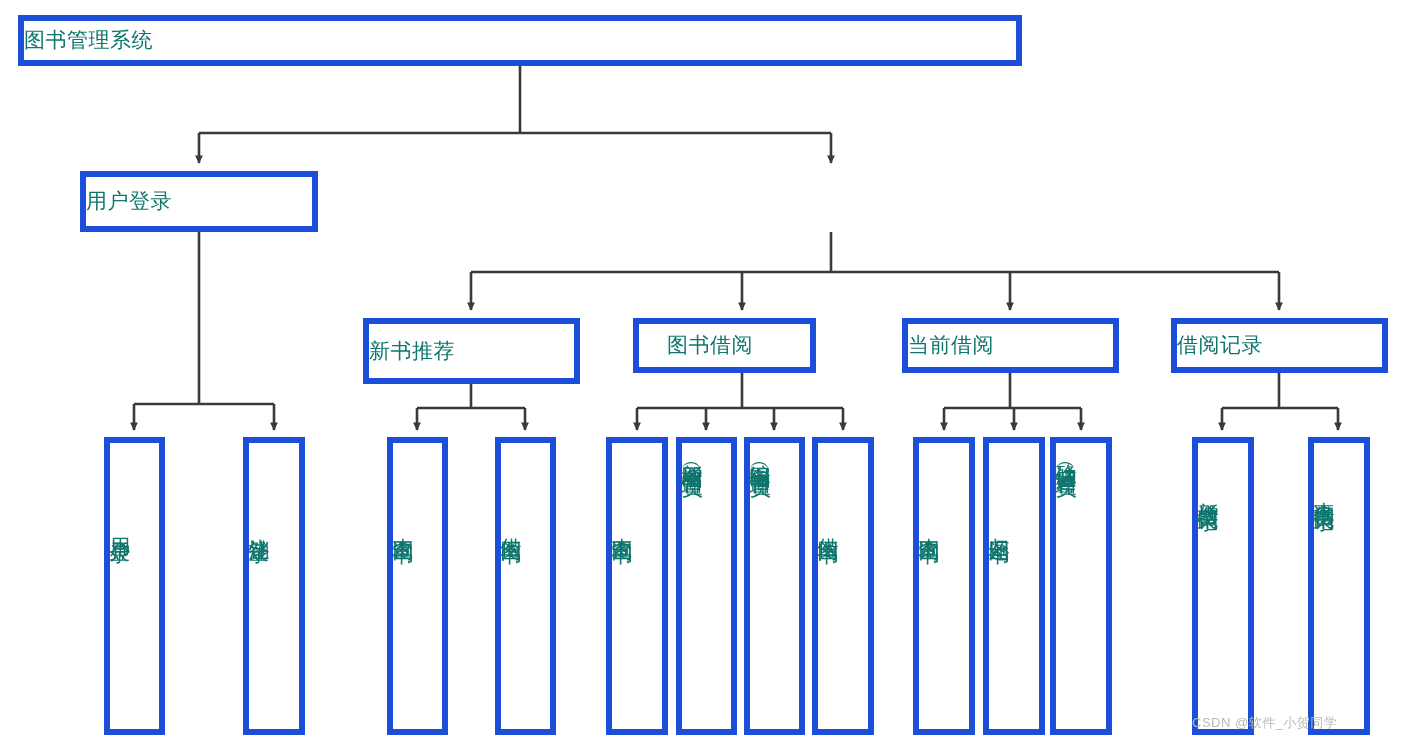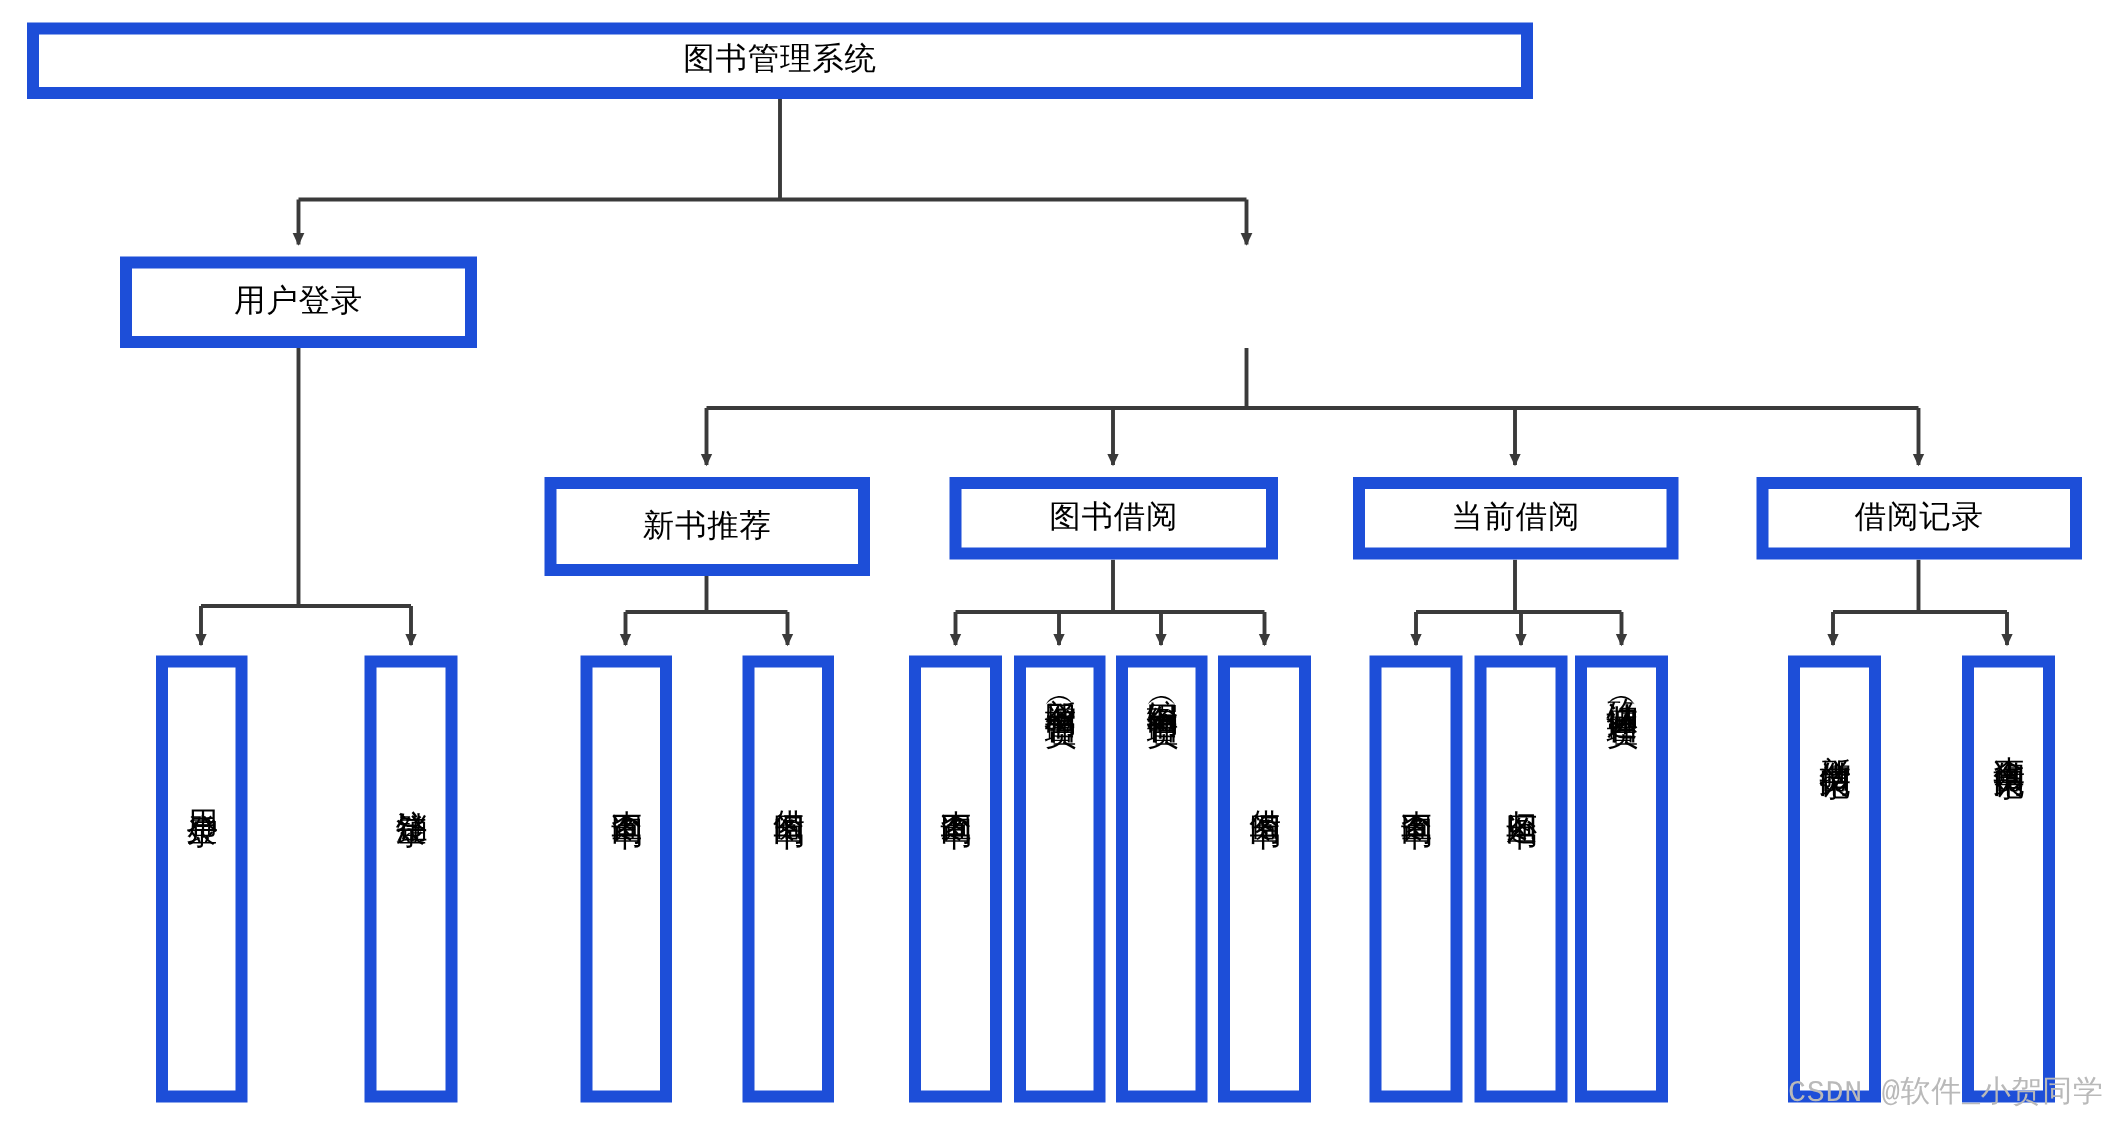--- a/index.html
+++ b/index.html
@@ -23,25 +23,24 @@
     left: 0;
     top: 0;
     width: 1405px;
     height: 747px;
     pointer-events: none;
   }
   .node {
     position: absolute;
     box-sizing: border-box;
     background: #ffffff;
-    border: 8px solid #1d4ed8;
+    border: 6px solid #1d4ed8;
     display: flex;
     align-items: center;
-    justify-content: center;
-    color: #000000;
+    color: #0f766e;
     z-index: 2;
   }
   .node .label {
     display: block;
     text-align: center;
     line-height: 1.06;
     white-space: nowrap;
   }
   
   .node.h .label {
@@ -60,26 +59,25 @@
     writing-mode: vertical-rl;
     text-orientation: upright;
     font-size: 21px;
     letter-spacing: 2px;
     line-height: 1;
   }
   .watermark {
     position: absolute;
     left: 1192px;
     top: 714px;
-    font-size: 20px;
+    font-size: 13px;
     color: #b9b9b9;
     white-space: nowrap;
     z-index: 5;
     letter-spacing: 0.5px;
-    font-family: Liberation Mono, monospace;
   }
 </style>
 </head>
 <body>
 
 <div id="canvas">
 
   <svg class="edges" viewBox="0 0 1405 747">
     <defs>
       <marker id="arrow" markerWidth="9" markerHeight="9" refX="7.6" refY="4.5" orient="auto" markerUnits="userSpaceOnUse">
@@ -134,21 +132,21 @@
     <span class="label">图书管理系统</span>
   </div>
 
   <div class="node h" style="left:80px; top:171px; width:238px; height:61px;">
     <span class="label">用户登录</span>
   </div>
 
   <div class="node h" style="left:363px; top:318px; width:217px; height:66px;">
     <span class="label">新书推荐</span>
   </div>
-  <div class="node h" style="left:633px; top:318px; width:219px; height:55px;">
+  <div class="node h" style="left:633px; top:318px; width:183px; height:55px;padding-left:28px;">
     <span class="label">图书借阅</span>
   </div>
   <div class="node h" style="left:902px; top:318px; width:217px; height:55px;">
     <span class="label">当前借阅</span>
   </div>
   <div class="node h" style="left:1171px; top:318px; width:217px; height:55px;">
     <span class="label">借阅记录</span>
   </div>
 
   <div class="node v" style="left:104px; top:437px; width:61px; height:298px; padding-top:78px;">

